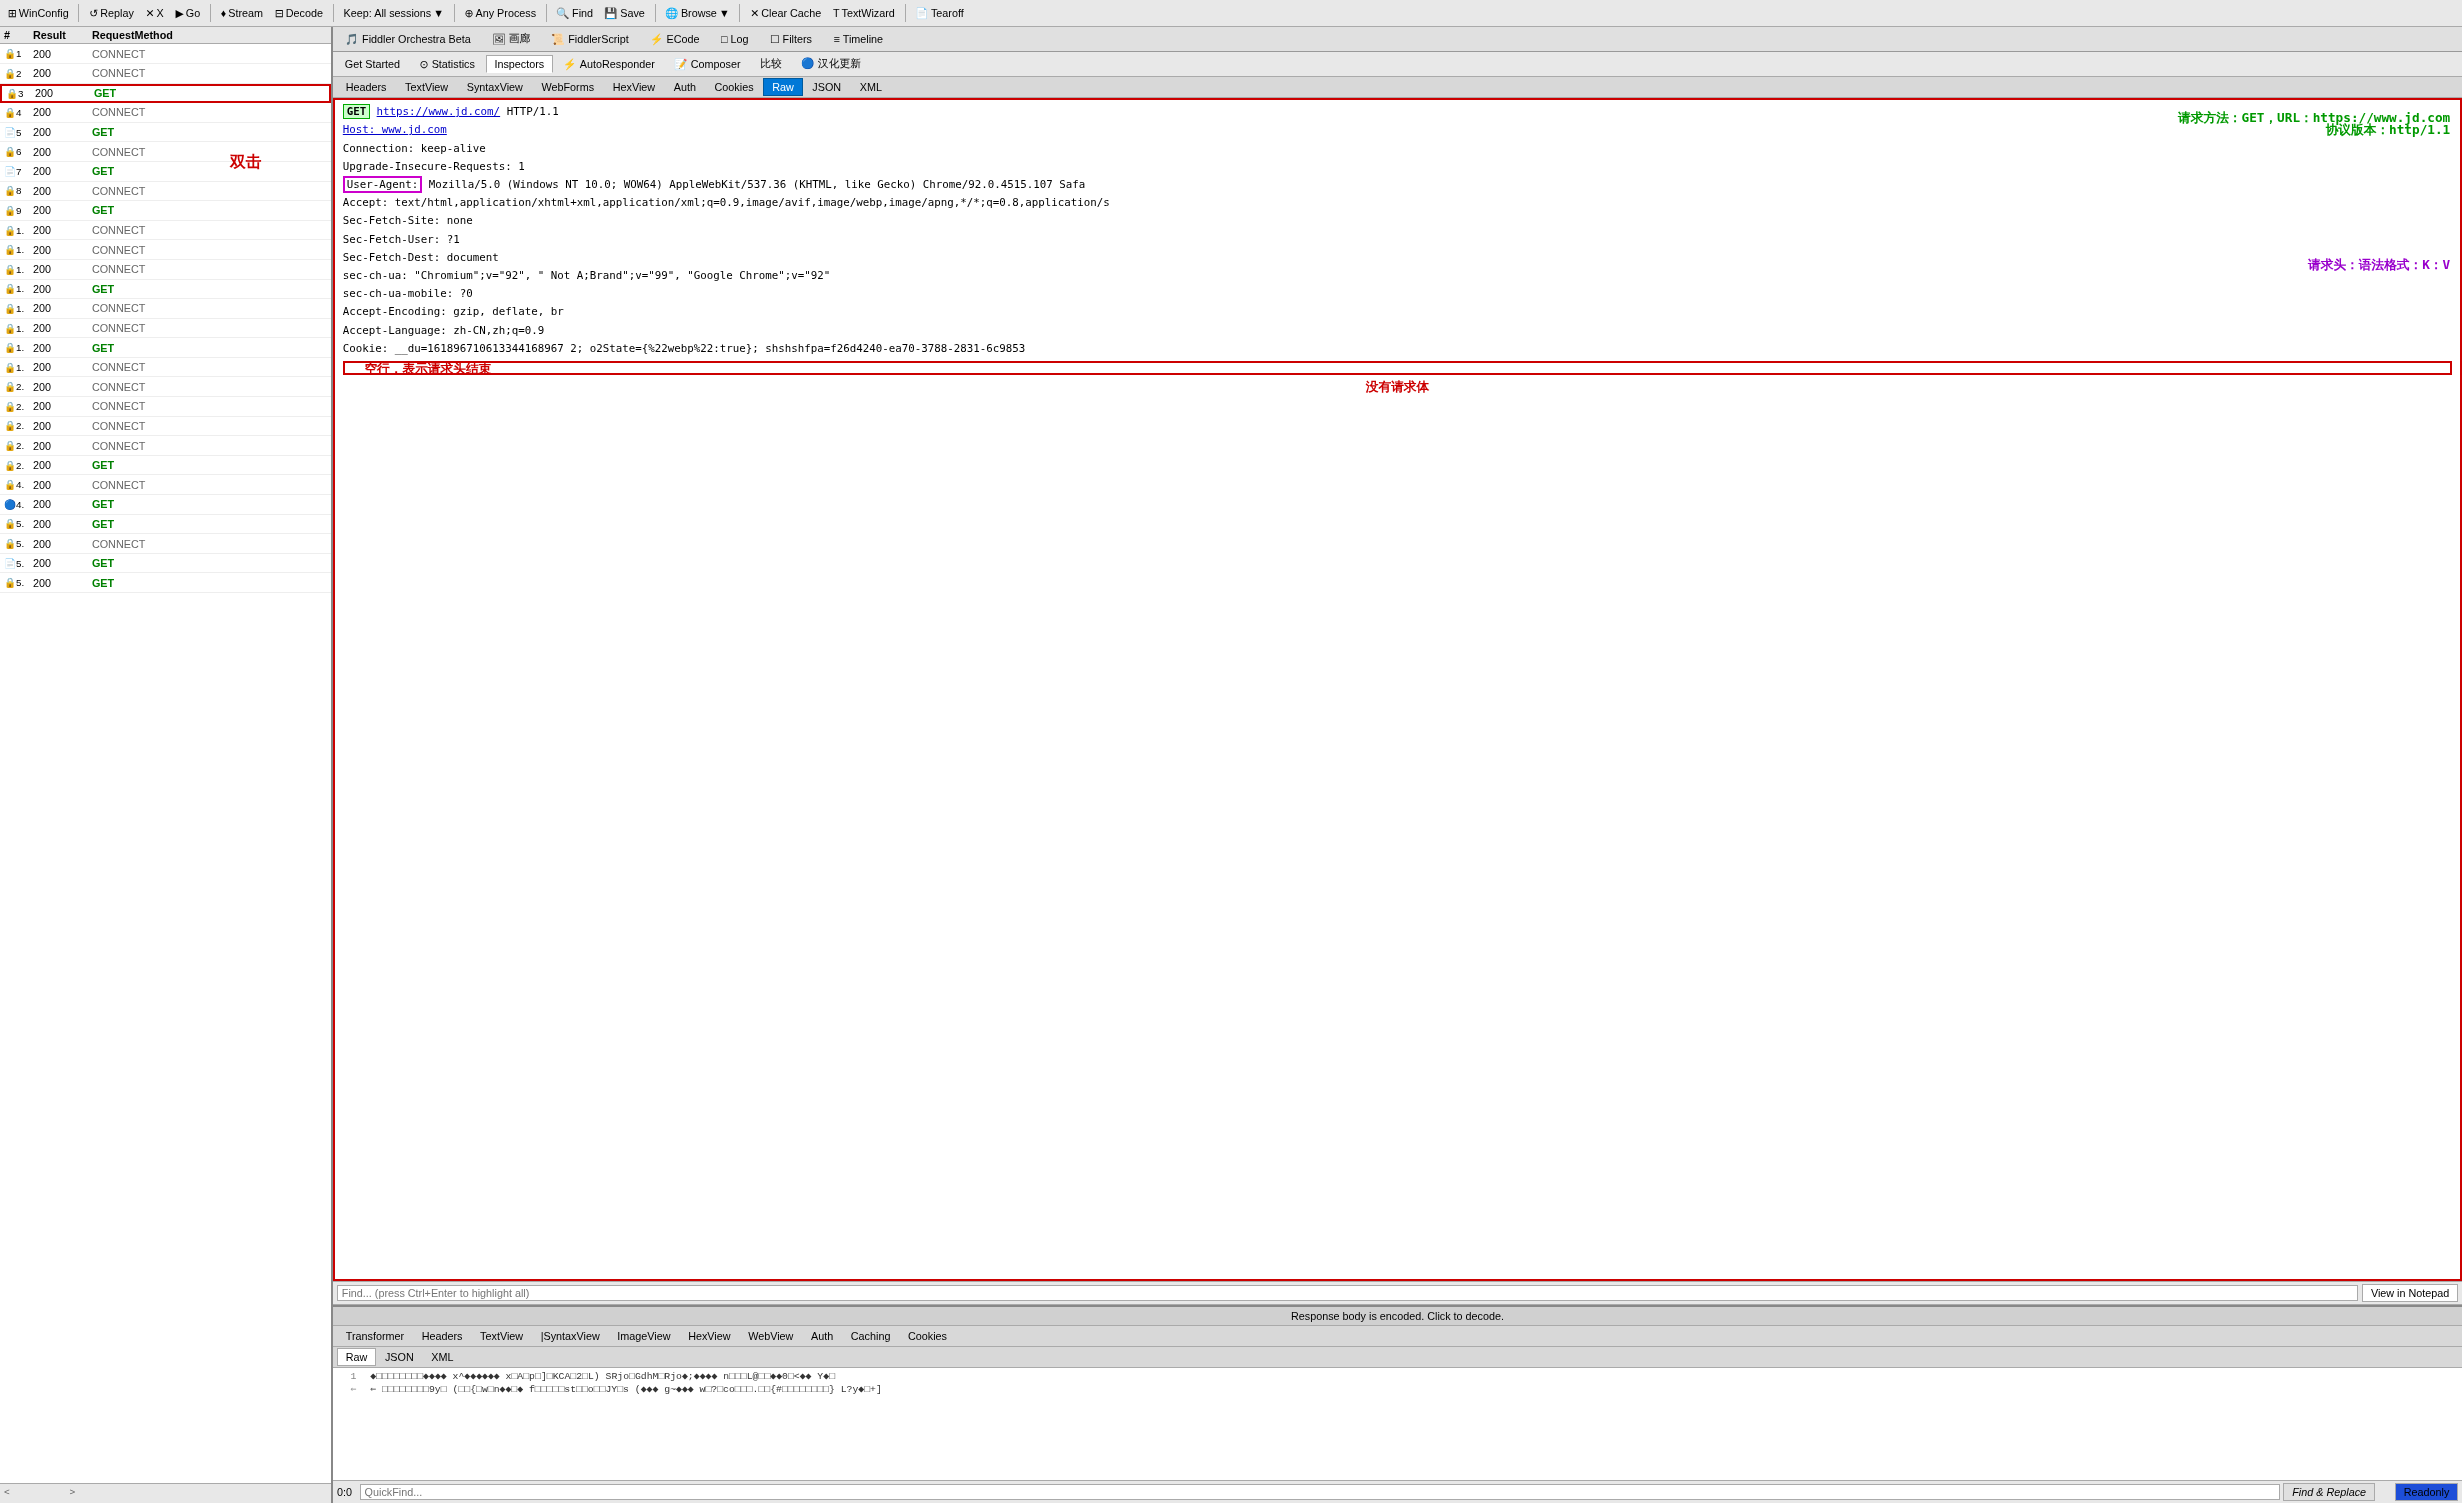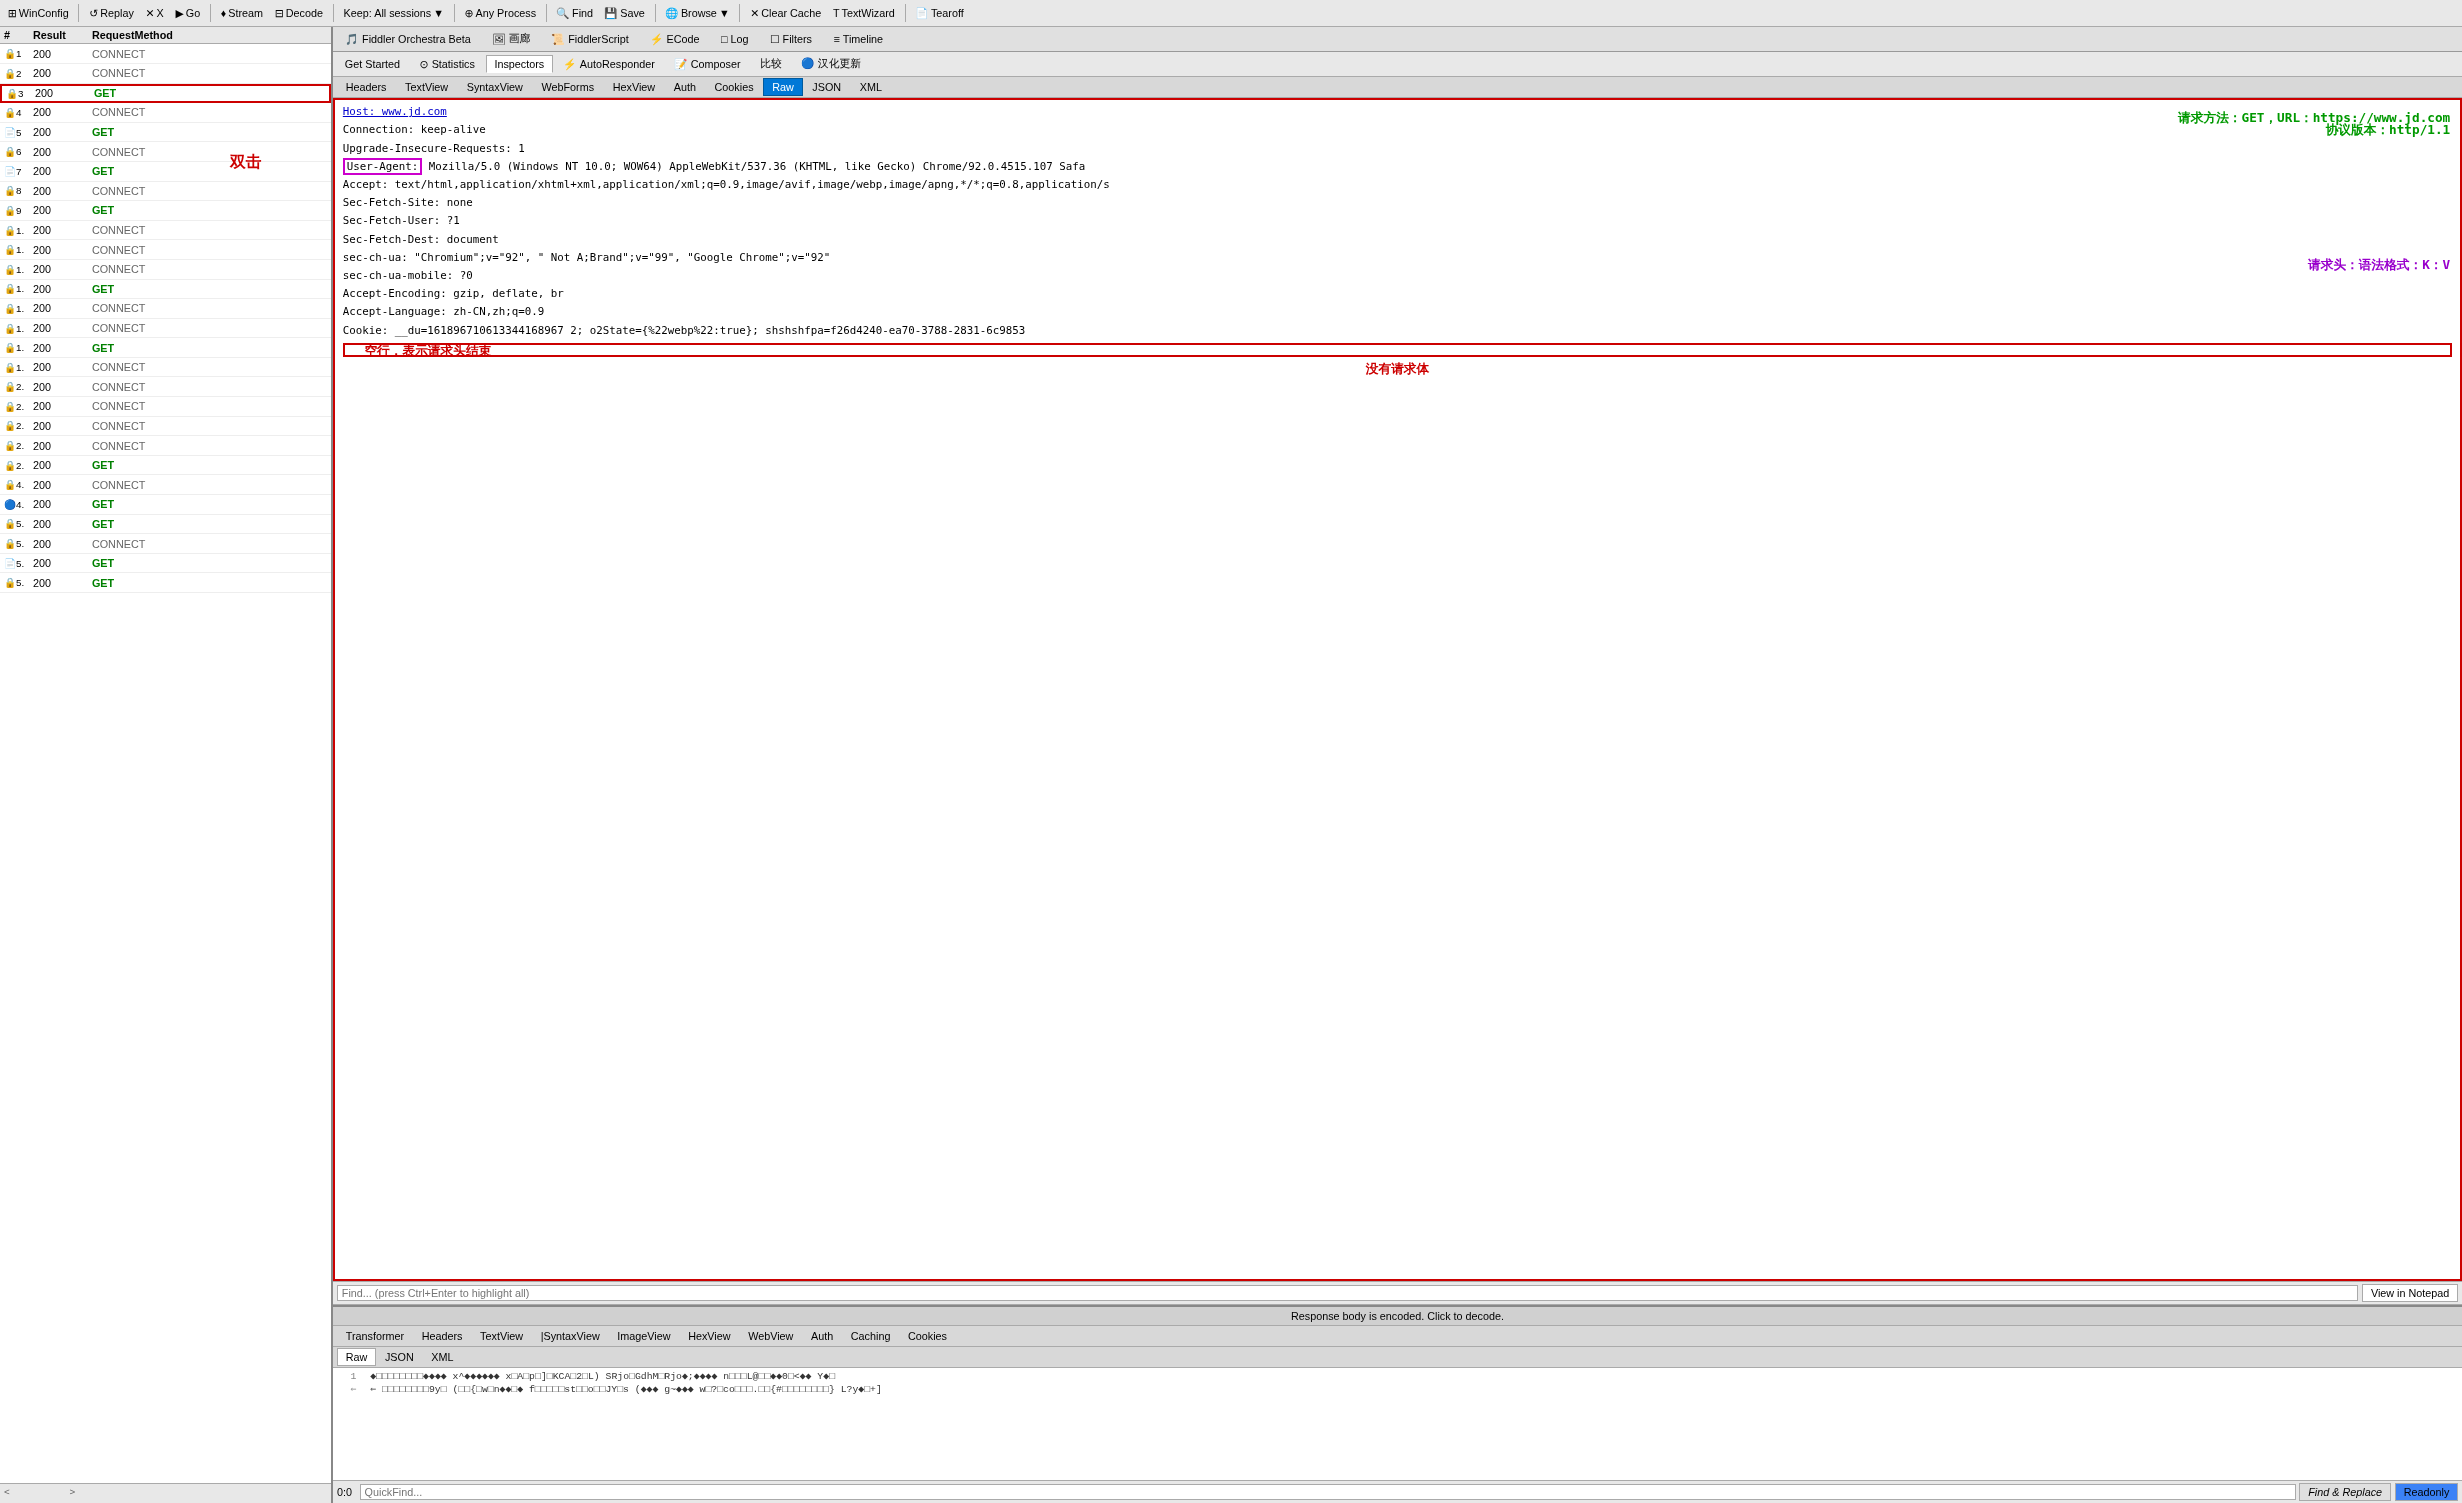--- a/index.html
+++ b/index.html
@@ -247,22 +247,22 @@
       font-size: 10.8px;
       margin-left: 3.9px;
       cursor: pointer;
       background: #e0e0e0;
       border: 1px solid #aaa;
       font-style: italic;
     }
     #readonly-badge {
       padding: 2px 7.8px;
       font-size: 10.8px;
-      margin-left: 4px;
-      background: #3b82f6;
+      margin-left: 20px;
+      background: #1d4ed8;
       border: 1px solid #aaa;
     }
 
     
     ::-webkit-scrollbar { width: 11.8px; height: 11.8px; }
     ::-webkit-scrollbar-track { background: #f0f0f0; }
     ::-webkit-scrollbar-thumb { background: #aaa; border: 2px solid #f0f0f0; }
 
     
     .fiddler-tab-row {
@@ -604,20 +604,25 @@
           <div class="subtab-item">Cookies</div>
           <div class="subtab-item highlighted">Raw</div>
           <div class="subtab-item">JSON</div>
           <div class="subtab-item">XML</div>
         </div>
 
         <div id="request-content" style="position:relative; border: 2px solid #cc0000; overflow-y: auto; flex:1; font-family: Consolas, monospace; font-size: 10.8px; padding: 3.9px 7.8px; background: #fff;">
 
           <div class="annotation-text ann-green" style="position:absolute; top: 10px; right: 9.8px; font-size:12.7px; font-weight:bold; color: #009900;">请求方法：GET，URL：https://www.jd.com</div>
 
+          <div class="req-line">
+            <span class="req-method" style="background:#ccffcc; border: 1px solid #00aa00; padding: 0 2.9px;">GET</span>
+            <span style="color:#0000cc; text-decoration:underline; cursor:pointer;">https://www.jd.com/</span>
+            <span>HTTP/1.1</span>
+          </div>
 
           <div style="position:absolute; top: 21.6px; right: 9.8px; color: #009900; font-size: 12.7px; font-weight: bold;">协议版本：http/1.1</div>
 
           <div class="req-line">
             <span style="color:#0000cc; text-decoration:underline; cursor:pointer;">Host: www.jd.com</span>
           </div>
 
           <div class="req-line">Connection: keep-alive</div>
 
           <div class="req-line">Upgrade-Insecure-Requests: 1</div>

